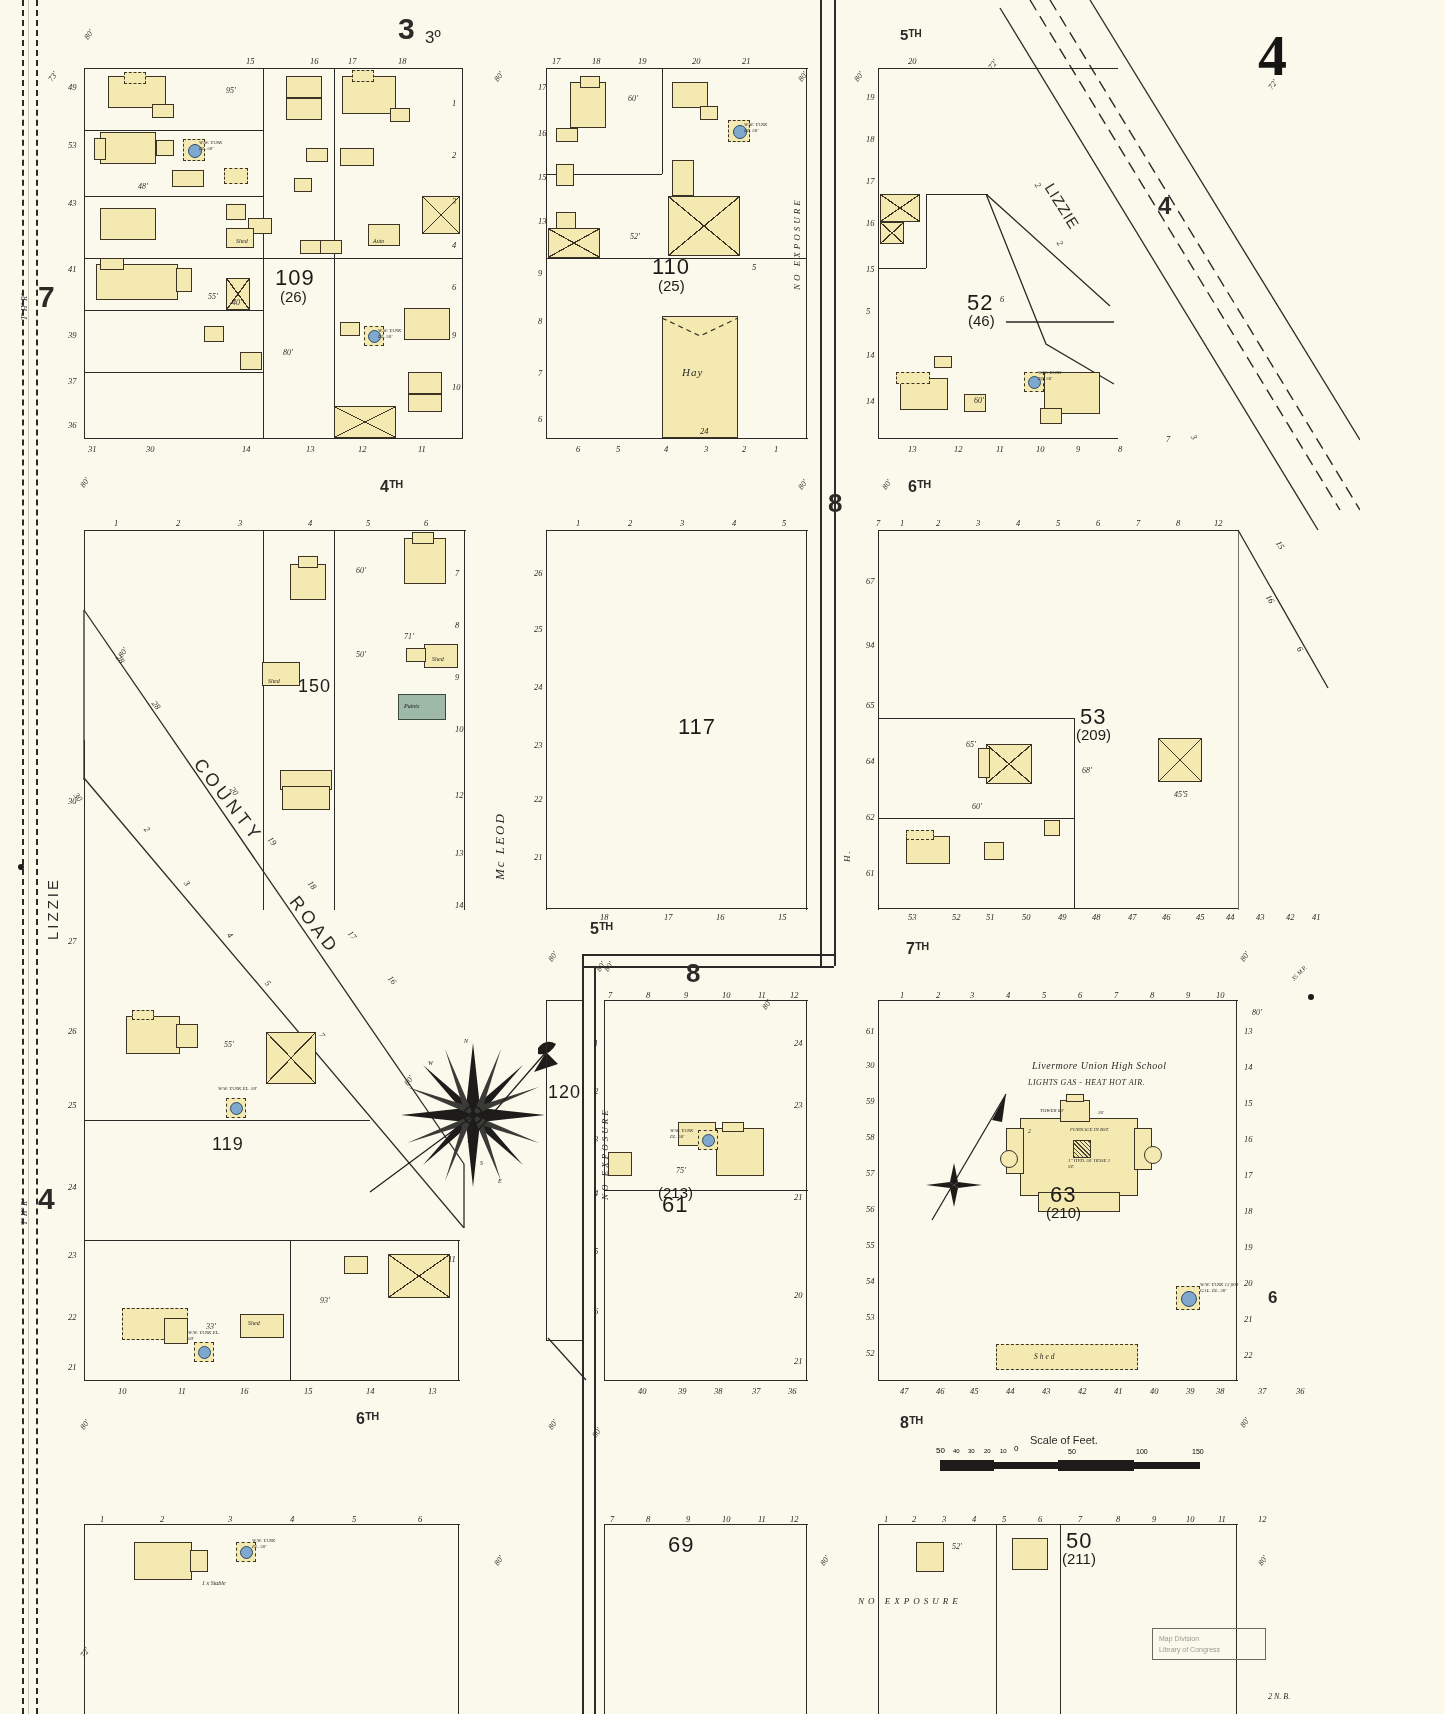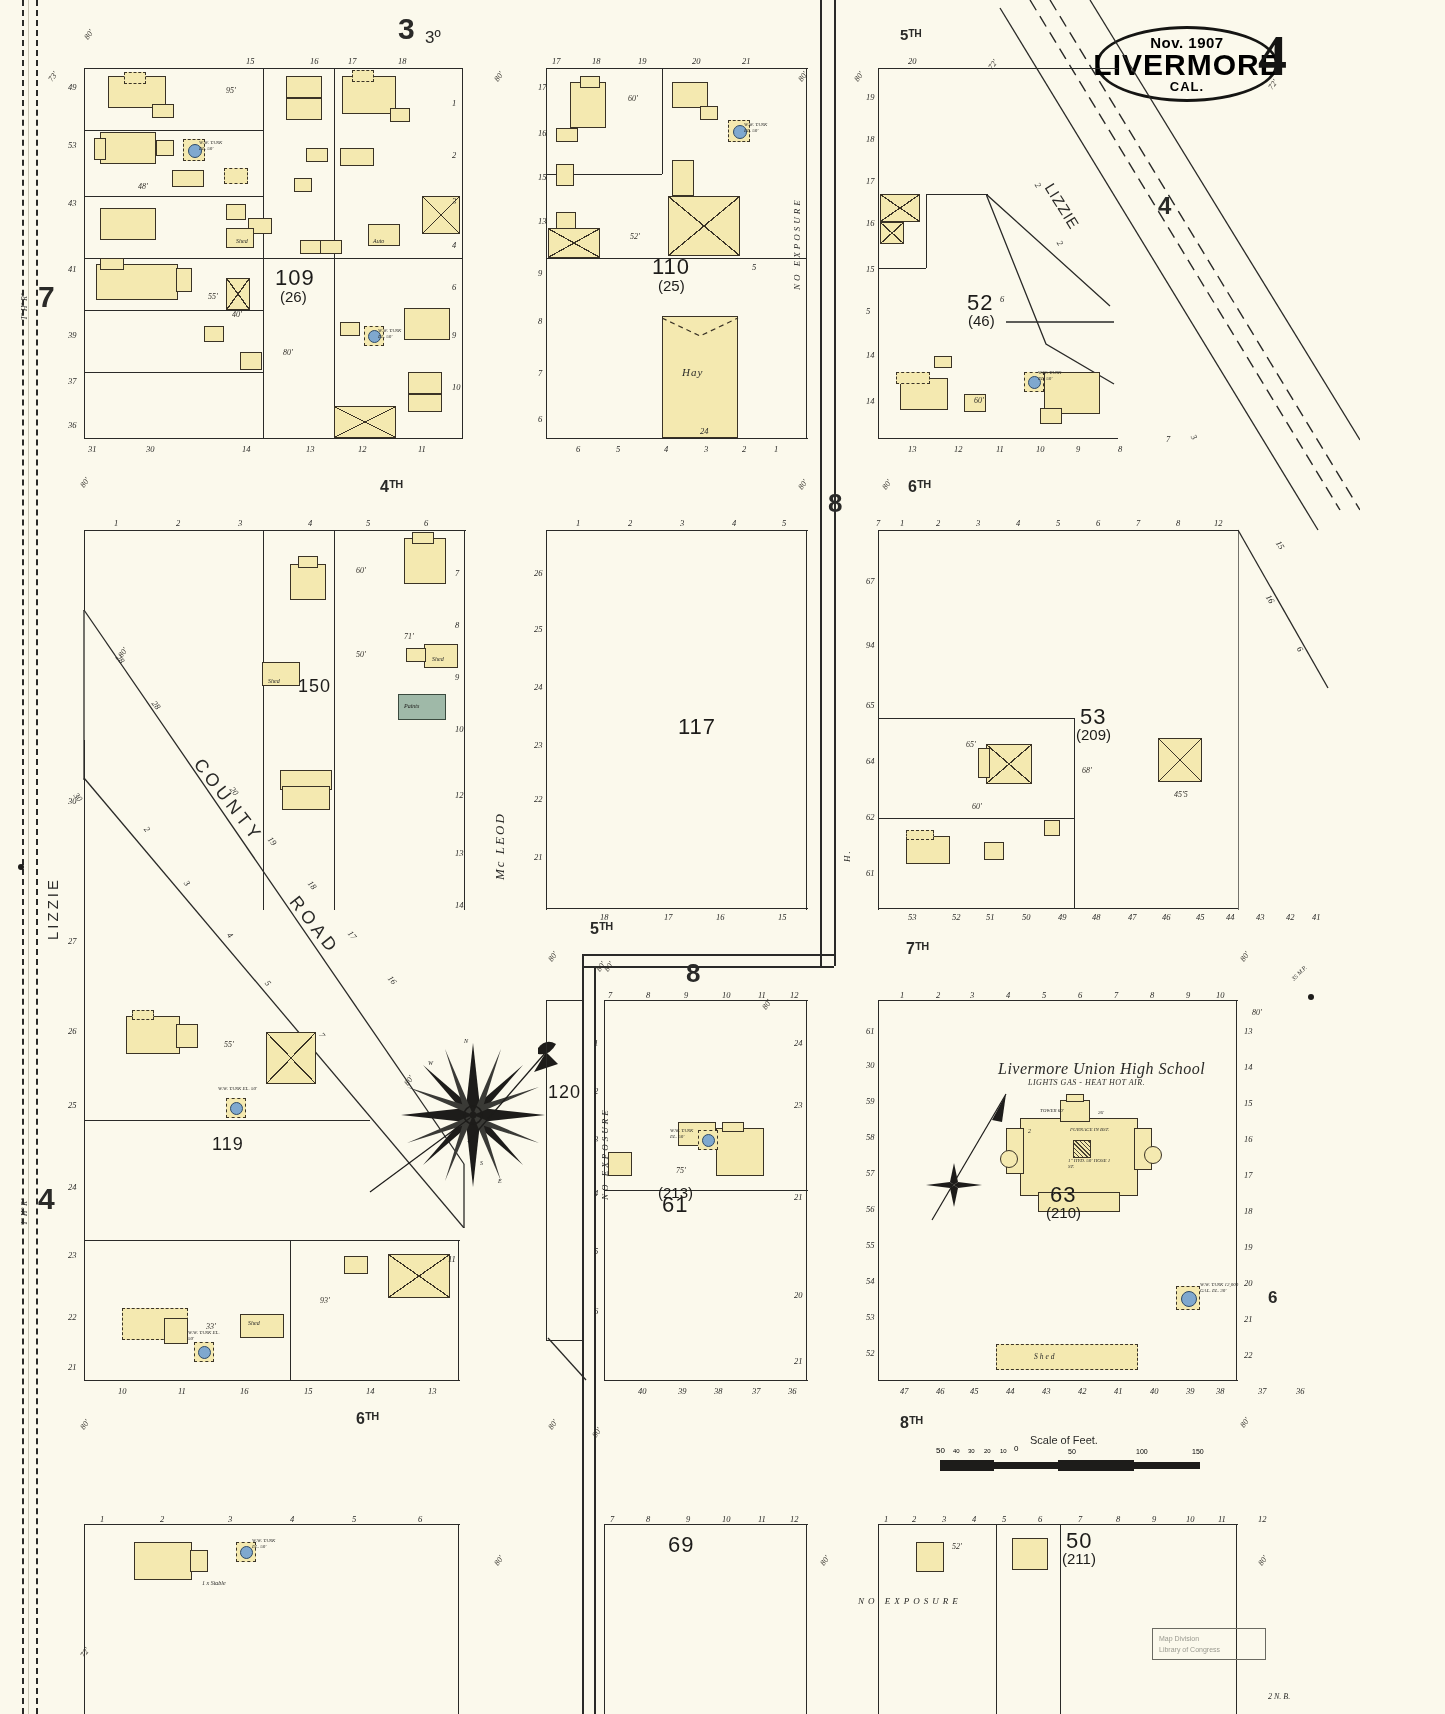--- a/index.html
+++ b/index.html
@@ -46,25 +46,20 @@
   .star{position:absolute;}
   .hatch{position:absolute;background:
      repeating-linear-gradient(45deg,#4a4434 0 1px,transparent 1px 3px);
      border:1px solid #3a3326;}
 </style>
 </head>
 <body>
 
 <div id="sheet">
 
-  <div class="cart" style="left:1096px;top:26px;width:176px;height:70px;">
-    <div class="d1">Nov. 1907</div>
-    <div class="d2">LIVERMORE</div>
-    <div class="d3">CAL.</div>
-  </div>
   <div class="pageno" style="left:1258px;top:22px;">4</div>
 
   <div class="dashline" style="left:22px;top:0px;width:2px;height:1714px;border-top:none;border-left:2px dashed #2a2a28;"></div>
   <div class="dashline" style="left:36px;top:0px;width:2px;height:1714px;border-top:none;border-left:2px dashed #2a2a28;"></div>
   <div class="ln v" style="left:28px;top:0;height:1714px;background:#c9c6b4;"></div>
 
   <div class="lbl stnum" style="left:398px;top:12px;font-size:30px;">3</div>
   <div class="lbl" style="left:425px;top:28px;font-size:17px;font-family:'Liberation Sans',sans-serif;">3º</div>
   <div class="lbl stnum" style="left:38px;top:280px;font-size:30px;">7</div>
   <div class="lbl stnum" style="left:1158px;top:192px;font-size:24px;">4</div>
@@ -159,21 +154,21 @@
   <div class="lotn" style="left:452px;top:196px;">3</div>
   <div class="lotn" style="left:452px;top:240px;">4</div>
   <div class="lotn" style="left:452px;top:282px;">6</div>
   <div class="lotn" style="left:452px;top:330px;">9</div>
   <div class="lotn" style="left:452px;top:382px;">10</div>
   <div class="lbl dim" style="left:84px;top:30px;transform:rotate(-55deg);">80'</div>
   <div class="lbl dim" style="left:48px;top:72px;transform:rotate(-55deg);">73'</div>
   <div class="lbl dim" style="left:226px;top:86px;">95'</div>
   <div class="lbl dim" style="left:138px;top:182px;">48'</div>
   <div class="lbl dim" style="left:208px;top:292px;">55'</div>
-  <div class="lbl dim" style="left:232px;top:310px;">40'</div>
+  <div class="lbl dim" style="left:232px;top:298px;">40'</div>
   <div class="lbl dim" style="left:283px;top:348px;">80'</div>
 
   <div class="ln h" style="left:546px;top:68px;width:262px;"></div>
   <div class="ln h" style="left:546px;top:438px;width:262px;"></div>
   <div class="ln v" style="left:546px;top:68px;height:370px;"></div>
   <div class="ln v" style="left:806px;top:68px;height:370px;"></div>
   <div class="ln h" style="left:546px;top:174px;width:116px;"></div>
   <div class="ln v" style="left:662px;top:68px;height:106px;"></div>
   <div class="ln h" style="left:546px;top:258px;width:260px;"></div>
 
@@ -593,21 +588,21 @@
   <div class="lbl dim" style="left:676px;top:1166px;">75'</div>
   <div class="lbl small rot90" style="left:600px;top:1200px;letter-spacing:3px;">NO  EXPOSURE</div>
   <div class="lbl dim" style="left:604px;top:962px;transform:rotate(-55deg);">80'</div>
   <div class="lbl dim" style="left:762px;top:1000px;transform:rotate(-55deg);">80'</div>
 
   <div class="ln h" style="left:878px;top:1000px;width:360px;"></div>
   <div class="ln v" style="left:878px;top:1000px;height:380px;"></div>
   <div class="ln v" style="left:1236px;top:1000px;height:380px;"></div>
   <div class="ln h" style="left:878px;top:1380px;width:360px;"></div>
 
-  <div class="lbl" style="left:998px;top:1060px;font-size:16px;font-style:italic;letter-spacing:.5px;">Livermore Union High School</div>
+  <div class="lbl" style="left:1032px;top:1060px;font-size:10px;font-style:italic;letter-spacing:.5px;">Livermore Union High School</div>
   <div class="lbl" style="left:1028px;top:1078px;font-size:8px;font-style:italic;letter-spacing:.5px;">LIGHTS GAS - HEAT HOT AIR.</div>
 
   <div class="bld" style="left:1020px;top:1118px;width:118px;height:78px;"></div>
   <div class="bld" style="left:1060px;top:1100px;width:30px;height:22px;"></div>
   <div class="bld" style="left:1066px;top:1094px;width:18px;height:8px;"></div>
   <div class="bld" style="left:1006px;top:1128px;width:18px;height:46px;"></div>
   <div class="bld" style="left:1134px;top:1128px;width:18px;height:42px;"></div>
   <div class="bld" style="left:1038px;top:1192px;width:82px;height:20px;"></div>
   <div style="position:absolute;left:1000px;top:1150px;width:16px;height:16px;border-radius:50%;background:#f4e9b0;border:1.3px solid #3a3326;"></div>
   <div style="position:absolute;left:1144px;top:1146px;width:16px;height:16px;border-radius:50%;background:#f4e9b0;border:1.3px solid #3a3326;"></div>

